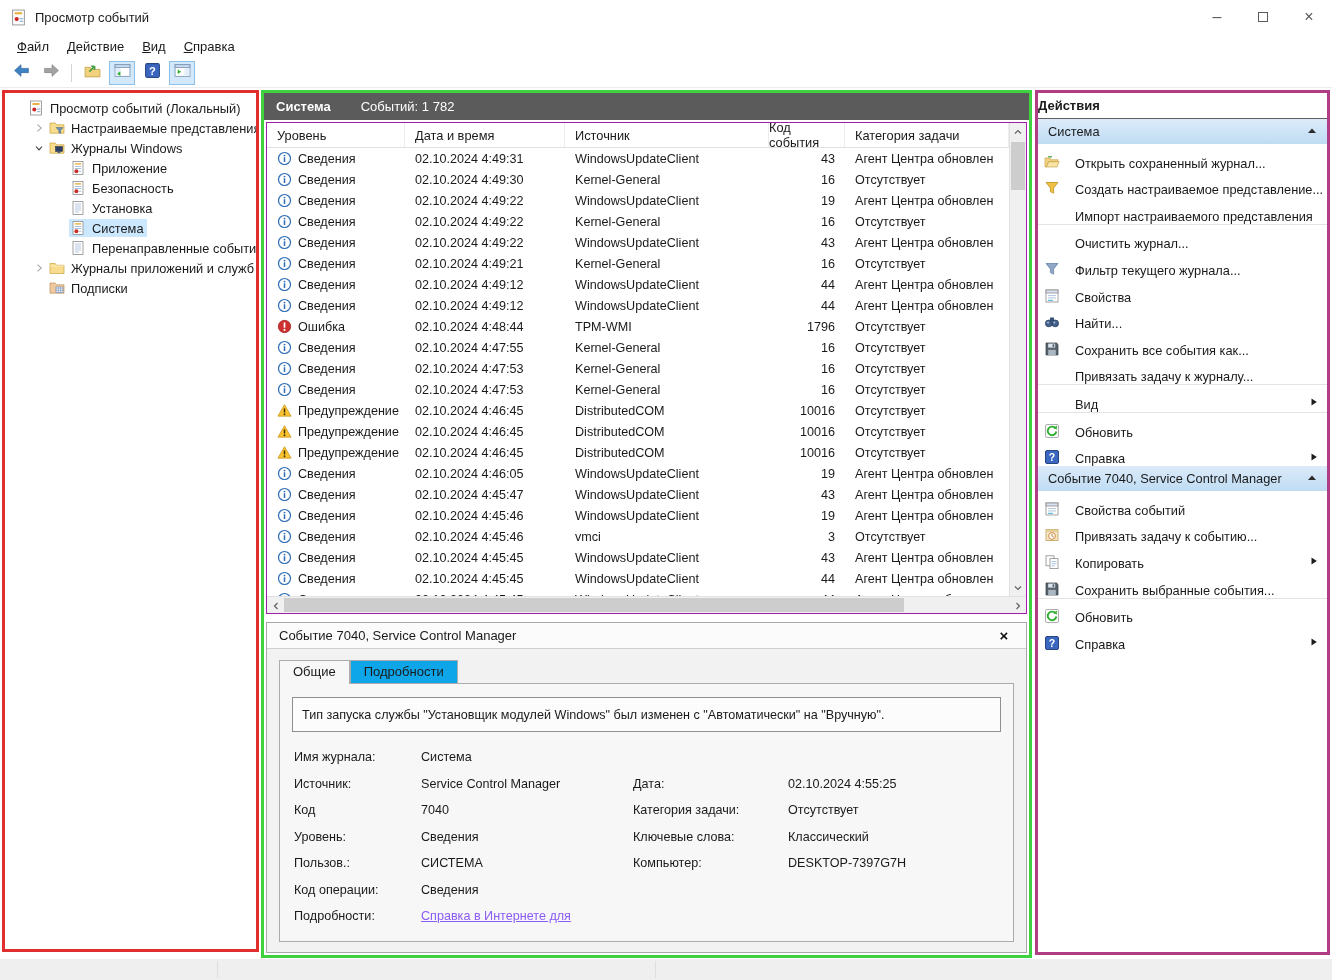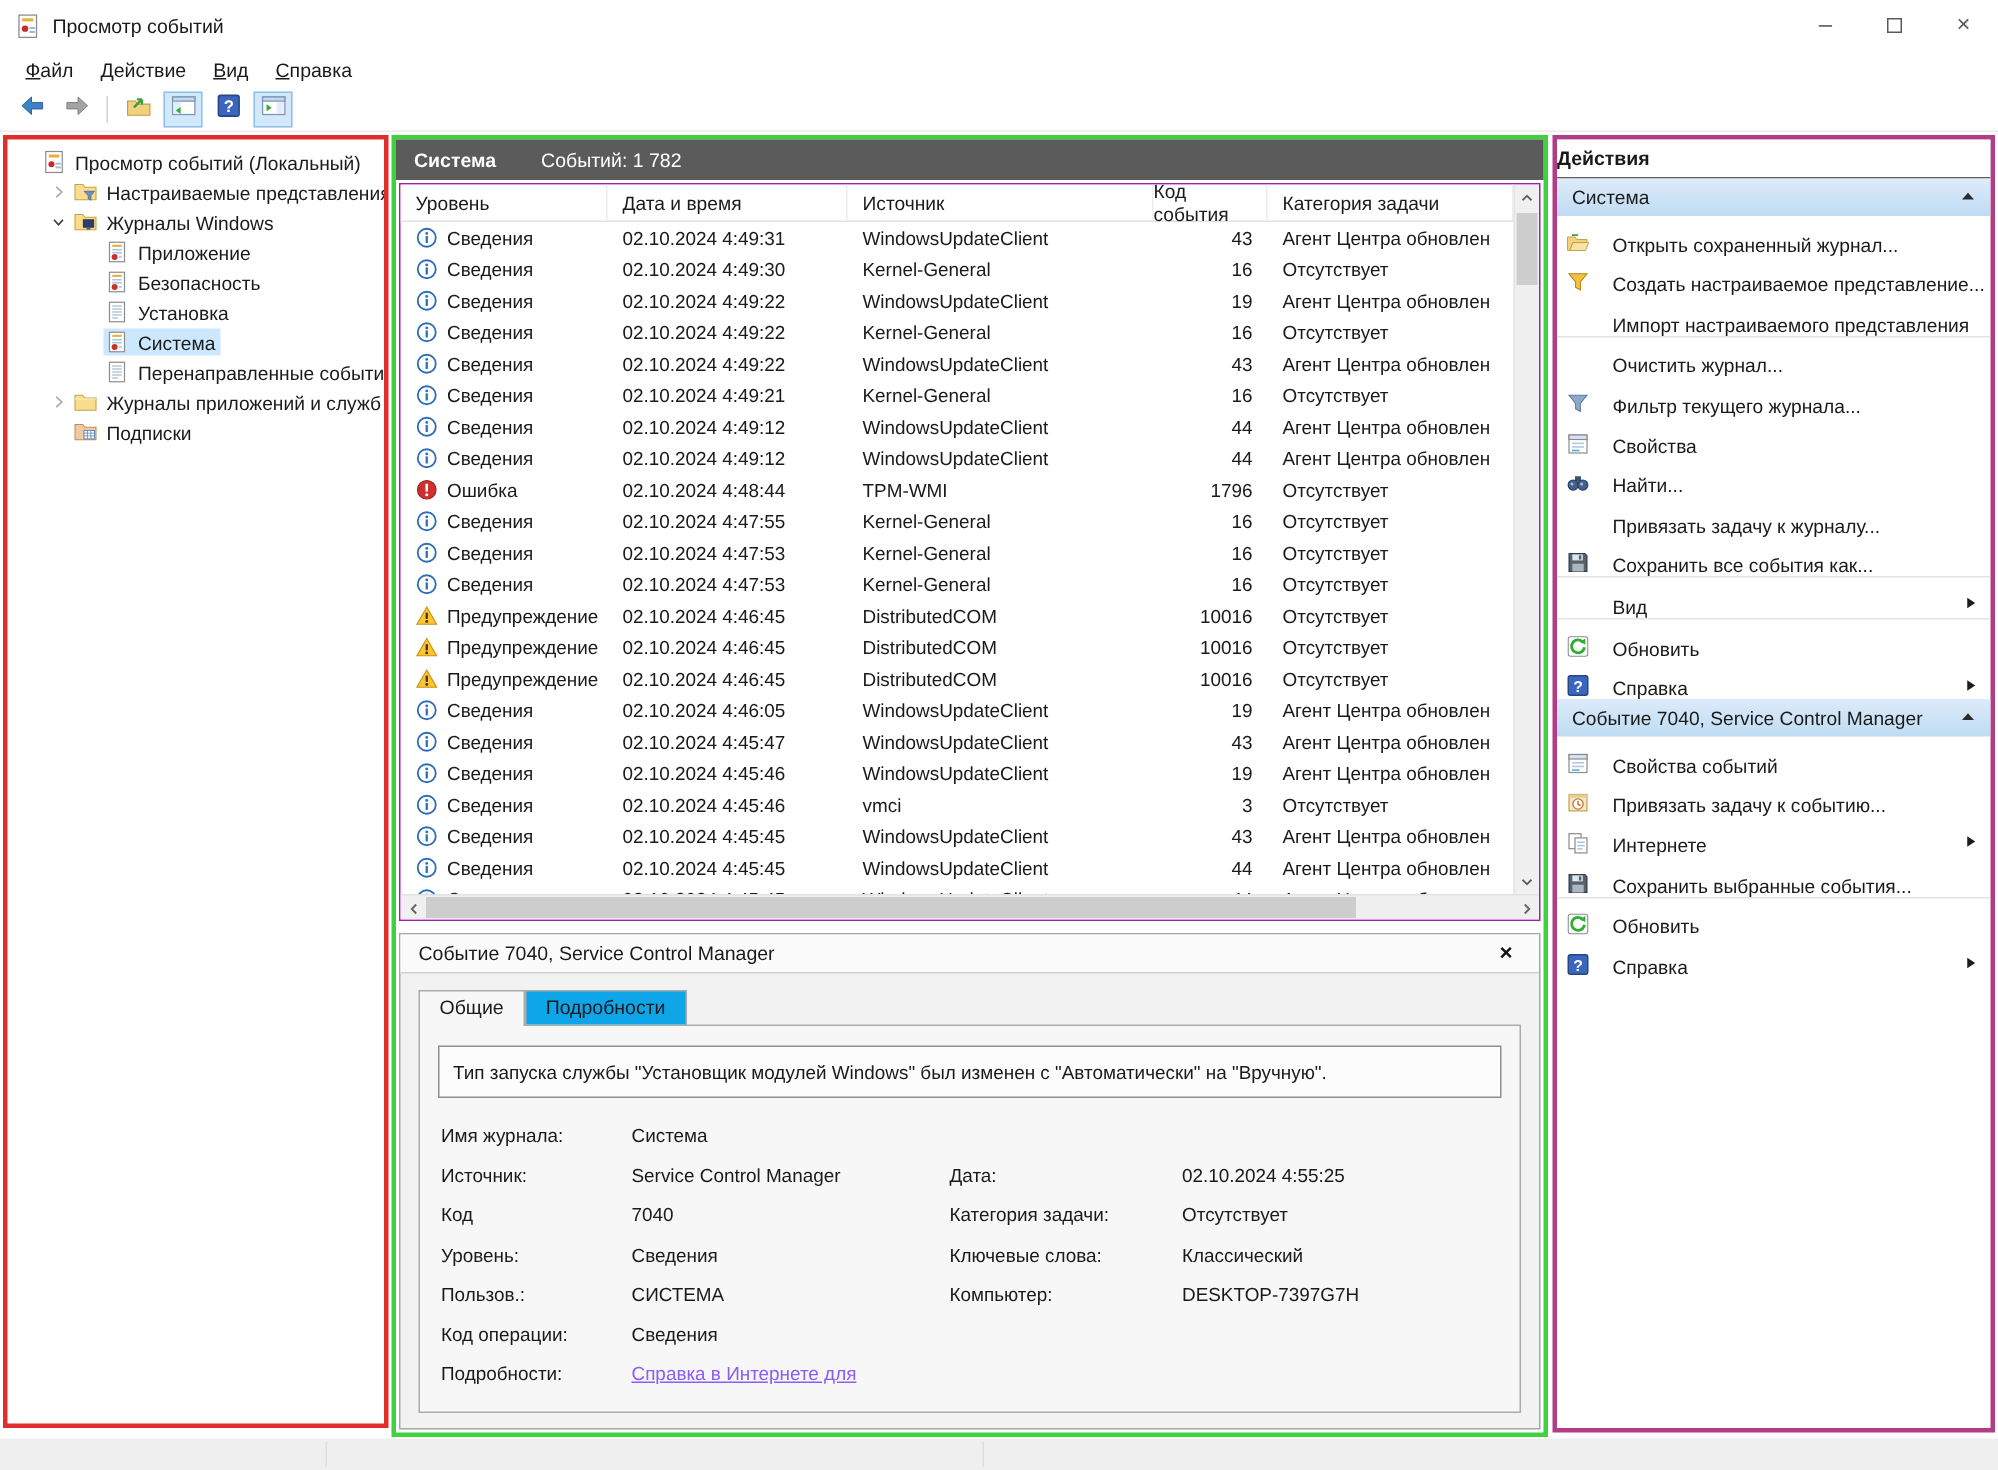--- a/index.html
+++ b/index.html
@@ -768,31 +768,31 @@
         <span class="act-ico"><svg viewBox="0 0 16 16">
             <rect x="6" y="3.5" width="4" height="3.5" fill="#38537a"></rect>
             <circle cx="4.8" cy="9.4" r="3.4" fill="#44618a" stroke="#243a5c" stroke-width="0.7"></circle>
             <circle cx="11.2" cy="9.4" r="3.4" fill="#44618a" stroke="#243a5c" stroke-width="0.7"></circle>
             <circle cx="4" cy="8.6" r="1" fill="#a9c0de"></circle>
             <circle cx="10.4" cy="8.6" r="1" fill="#a9c0de"></circle>
           </svg></span>
         <span>Найти...</span>
       </div>
       <div class="action-item">
-        <span class="act-ico"></span>
-        <span>Привязать задачу к журналу...</span>
-      </div>
-      <div class="action-item">
         <span class="act-ico"><svg viewBox="0 0 16 16">
             <path d="M2 2 H12.6 L14 3.4 V14 H2 Z" fill="#55616c" stroke="#333c44" stroke-width="0.7"></path>
             <rect x="4.2" y="2.6" width="7" height="4" fill="#dce6ee"></rect>
             <rect x="4.2" y="8.8" width="7.6" height="5.2" fill="#aab6c0"></rect>
             <rect x="8.6" y="3.2" width="1.6" height="2.8" fill="#55616c"></rect>
           </svg></span>
         <span>Сохранить все события как...</span>
+      </div>
+      <div class="action-item">
+        <span class="act-ico"></span>
+        <span>Привязать задачу к журналу...</span>
       </div>
       <div class="action-sep"></div>
       <div class="action-item">
         <span class="act-ico"></span>
         <span>Вид</span>
         <span class="submenu"><svg viewBox="0 0 8 8">
             <path d="M1.5 0.5 L6.8 4 L1.5 7.5 Z" fill="#1c1c1c"></path>
           </svg></span>
       </div>
       <div class="action-sep"></div>
@@ -840,21 +840,21 @@
         <span>Привязать задачу к событию...</span>
       </div>
       <div class="action-item">
         <span class="act-ico"><svg viewBox="0 0 16 16">
             <rect x="2" y="1.8" width="8" height="10" fill="#fff" stroke="#8c8c8c" stroke-width="0.8"></rect>
             <rect x="6" y="4.6" width="8" height="10" fill="#fff" stroke="#8c8c8c" stroke-width="0.8"></rect>
             <rect x="7.5" y="7" width="5" height="1" fill="#a9c3e3"></rect>
             <rect x="7.5" y="9.2" width="5" height="1" fill="#a9c3e3"></rect>
             <rect x="7.5" y="11.4" width="3.4" height="1" fill="#a9c3e3"></rect>
           </svg></span>
-        <span>Интернете</span>
+        <span>Копировать</span>
         <span class="submenu"><svg viewBox="0 0 8 8">
             <path d="M1.5 0.5 L6.8 4 L1.5 7.5 Z" fill="#1c1c1c"></path>
           </svg></span>
       </div>
       <div class="action-item">
         <span class="act-ico"><svg viewBox="0 0 16 16">
             <path d="M2 2 H12.6 L14 3.4 V14 H2 Z" fill="#55616c" stroke="#333c44" stroke-width="0.7"></path>
             <rect x="4.2" y="2.6" width="7" height="4" fill="#dce6ee"></rect>
             <rect x="4.2" y="8.8" width="7.6" height="5.2" fill="#aab6c0"></rect>
             <rect x="8.6" y="3.2" width="1.6" height="2.8" fill="#55616c"></rect>

